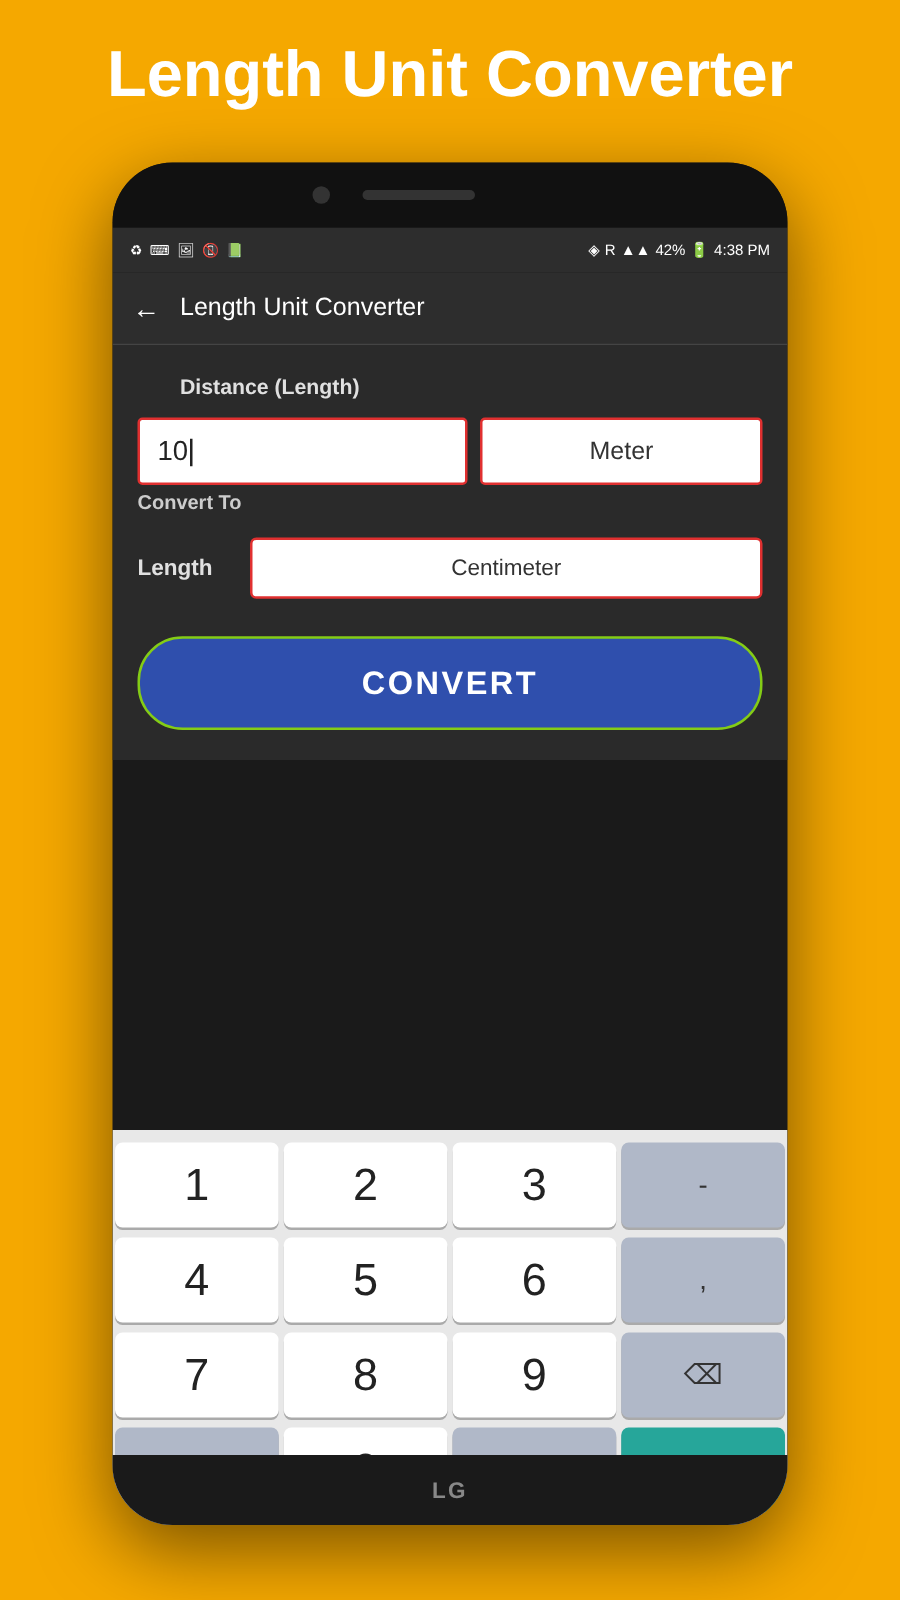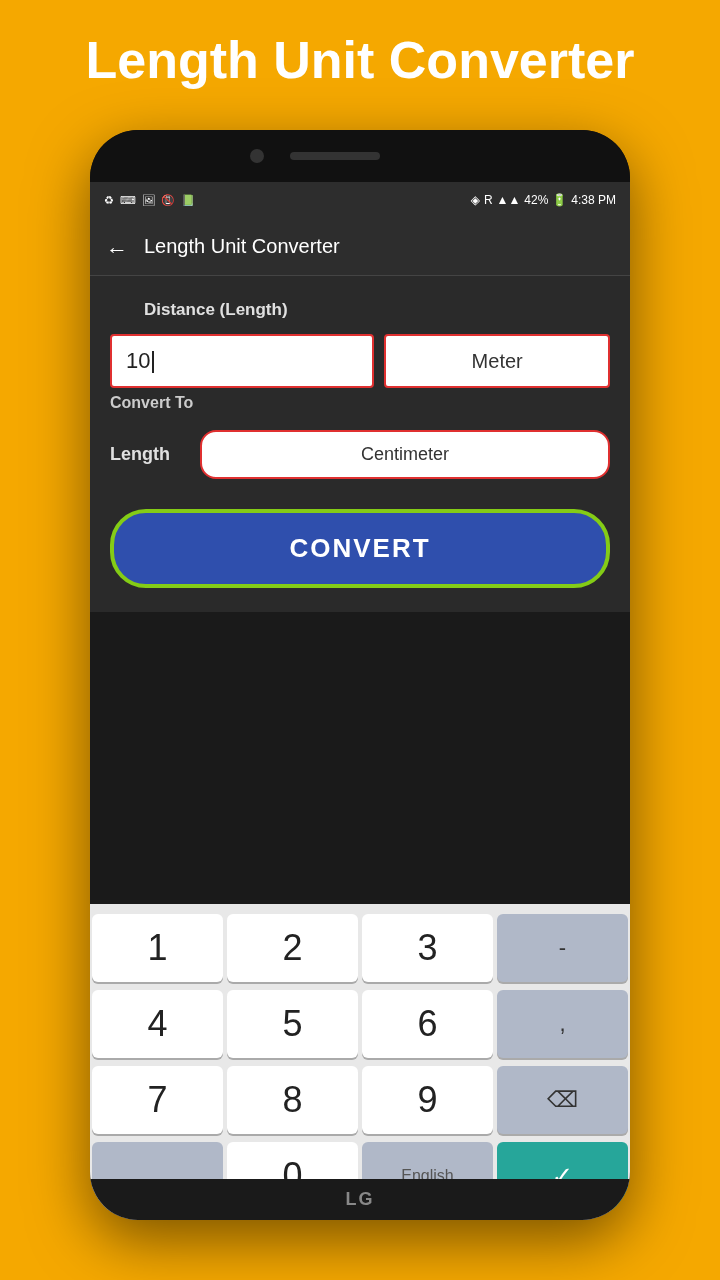--- a/index.html
+++ b/index.html
@@ -171,33 +171,33 @@
       color: #e0e0e0;
       font-size: 22px;
       font-weight: bold;
       flex: 1;
     }
 
     .result-unit {
       flex: 1;
       background: #fff;
       border: 2px solid #e03030;
-      border-radius: 16px;
+      border-radius: 5px;
       padding: 12px 14px;
       font-size: 18px;
       color: #333;
       display: flex;
       align-items: center;
       justify-content: center;
     }
 
     .convert-btn {
       width: 100%;
       background: #2f4fad;
-      border: 4px solid #84cc16;
+      border: 2px solid #84cc16;
       border-radius: 36px;
       padding: 20px;
       color: #fff;
       font-size: 26px;
       font-weight: bold;
       letter-spacing: 2px;
       text-align: center;
       cursor: pointer;
     }
 
@@ -245,21 +245,21 @@
 
     .key.lang {
       background: #b0b8c8;
       font-size: 16px;
       color: #555;
     }
 
     
     .phone-bottom {
       background: #1a1a1a;
-      height: 41px;
+      height: 56px;
       display: flex;
       align-items: center;
       justify-content: center;
       position: absolute;
       bottom: 0; left: 0; right: 0;
     }
     .lg-logo {
       color: #888;
       font-size: 18px;
       font-weight: bold;

